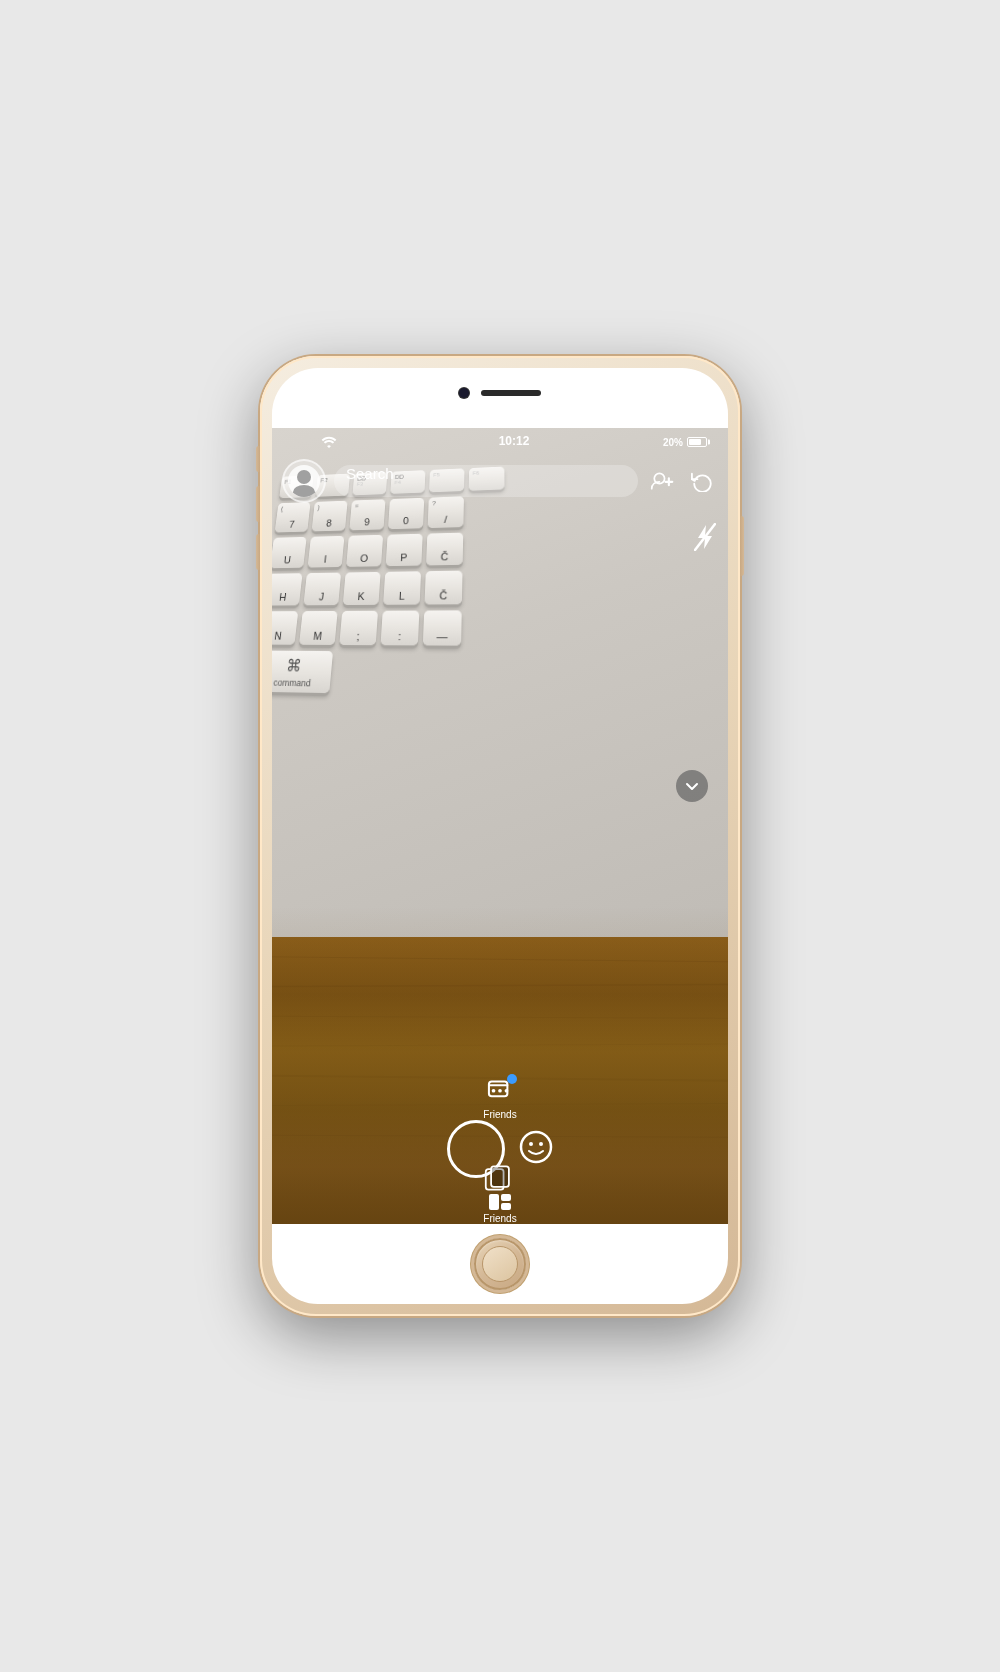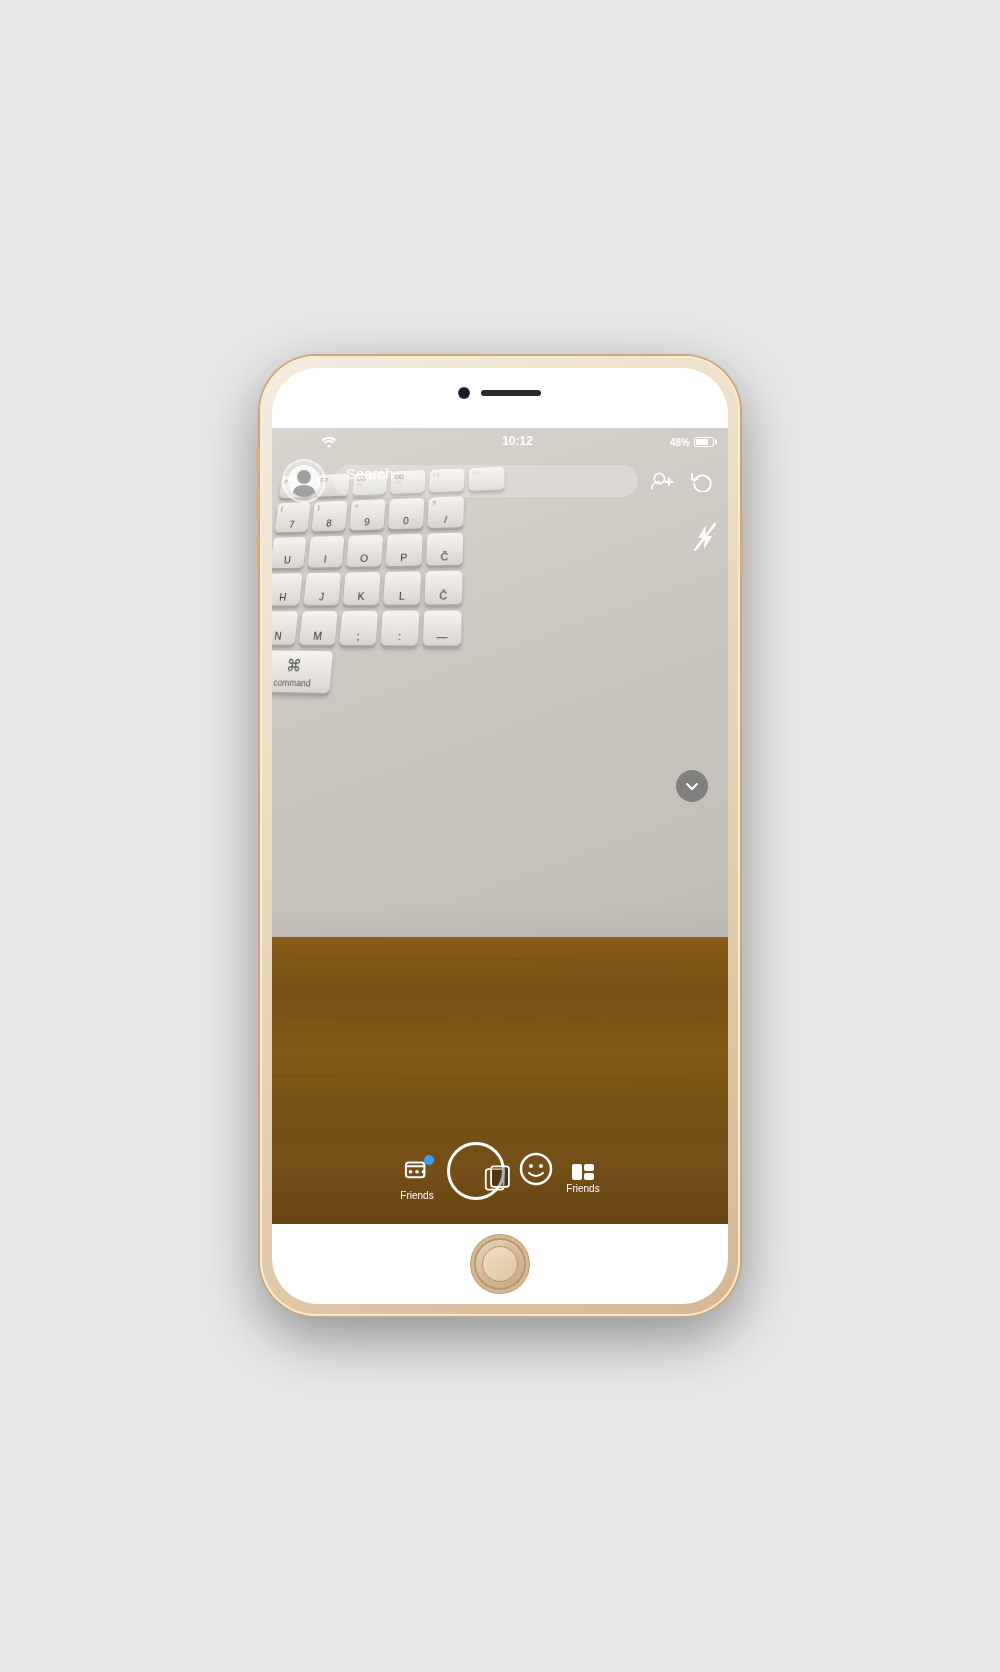--- a/index.html
+++ b/index.html
@@ -216,21 +216,21 @@
       position: absolute;
       top: 0; left: 0; right: 0; bottom: 0;
       pointer-events: none;
     }
 
     
     .status-bar {
       position: absolute;
       top: 0;
       left: 0;
-      right: 0;
+      right: 7px;
       height: 28px;
       display: flex;
       align-items: center;
       justify-content: space-between;
       padding: 0 14px;
       z-index: 20;
       margin-left: 35px;
     }
 
     .status-left {
@@ -397,23 +397,24 @@
 
     
     .snap-bottom-bar {
       position: absolute;
       bottom: 0;
       left: 0;
       right: 0;
       height: 90px;
       display: flex;
       align-items: center;
-      justify-content: center;
+      justify-content: flex-end;
       padding: 0 20px;
       z-index: 20;
+      flex-direction: column;
     }
 
     .bottom-nav-item {
       display: flex;
       flex-direction: column;
       align-items: center;
       gap: 3px;
       width: 60px;
     }
 
@@ -662,21 +663,21 @@
             <div class="status-left">
 
               <svg width="16" height="12" viewBox="0 0 24 18" fill="white">
                 <path d="M12 4C8.5 4 5.4 5.4 3.1 7.7L1 5.6C3.9 2.7 7.7 1 12 1s8.1 1.7 11 4.6l-2.1 2.1C18.6 5.4 15.5 4 12 4z"></path>
                 <path d="M12 9c-2.2 0-4.2.9-5.7 2.3L4.2 9.2C6.3 7.2 9 6 12 6s5.7 1.2 7.8 3.2l-2.1 2.1C16.2 9.9 14.2 9 12 9z"></path>
                 <path d="M12 14c-1.1 0-2.1.5-2.8 1.2L12 18l2.8-2.8C14.1 14.5 13.1 14 12 14z"></path>
               </svg>
             </div>
             <span class="status-time">10:12</span>
             <div class="status-right">
-              <span class="battery-text">48%</span>
+              <span class="battery-text">20%</span>
               <div class="battery-icon">
                 <div class="battery-fill"></div>
               </div>
             </div>
           </div>
 
           <div class="snap-top-bar">
             <div class="snap-avatar">
               <div class="avatar-silhouette">
                 <div class="avatar-head"></div>

